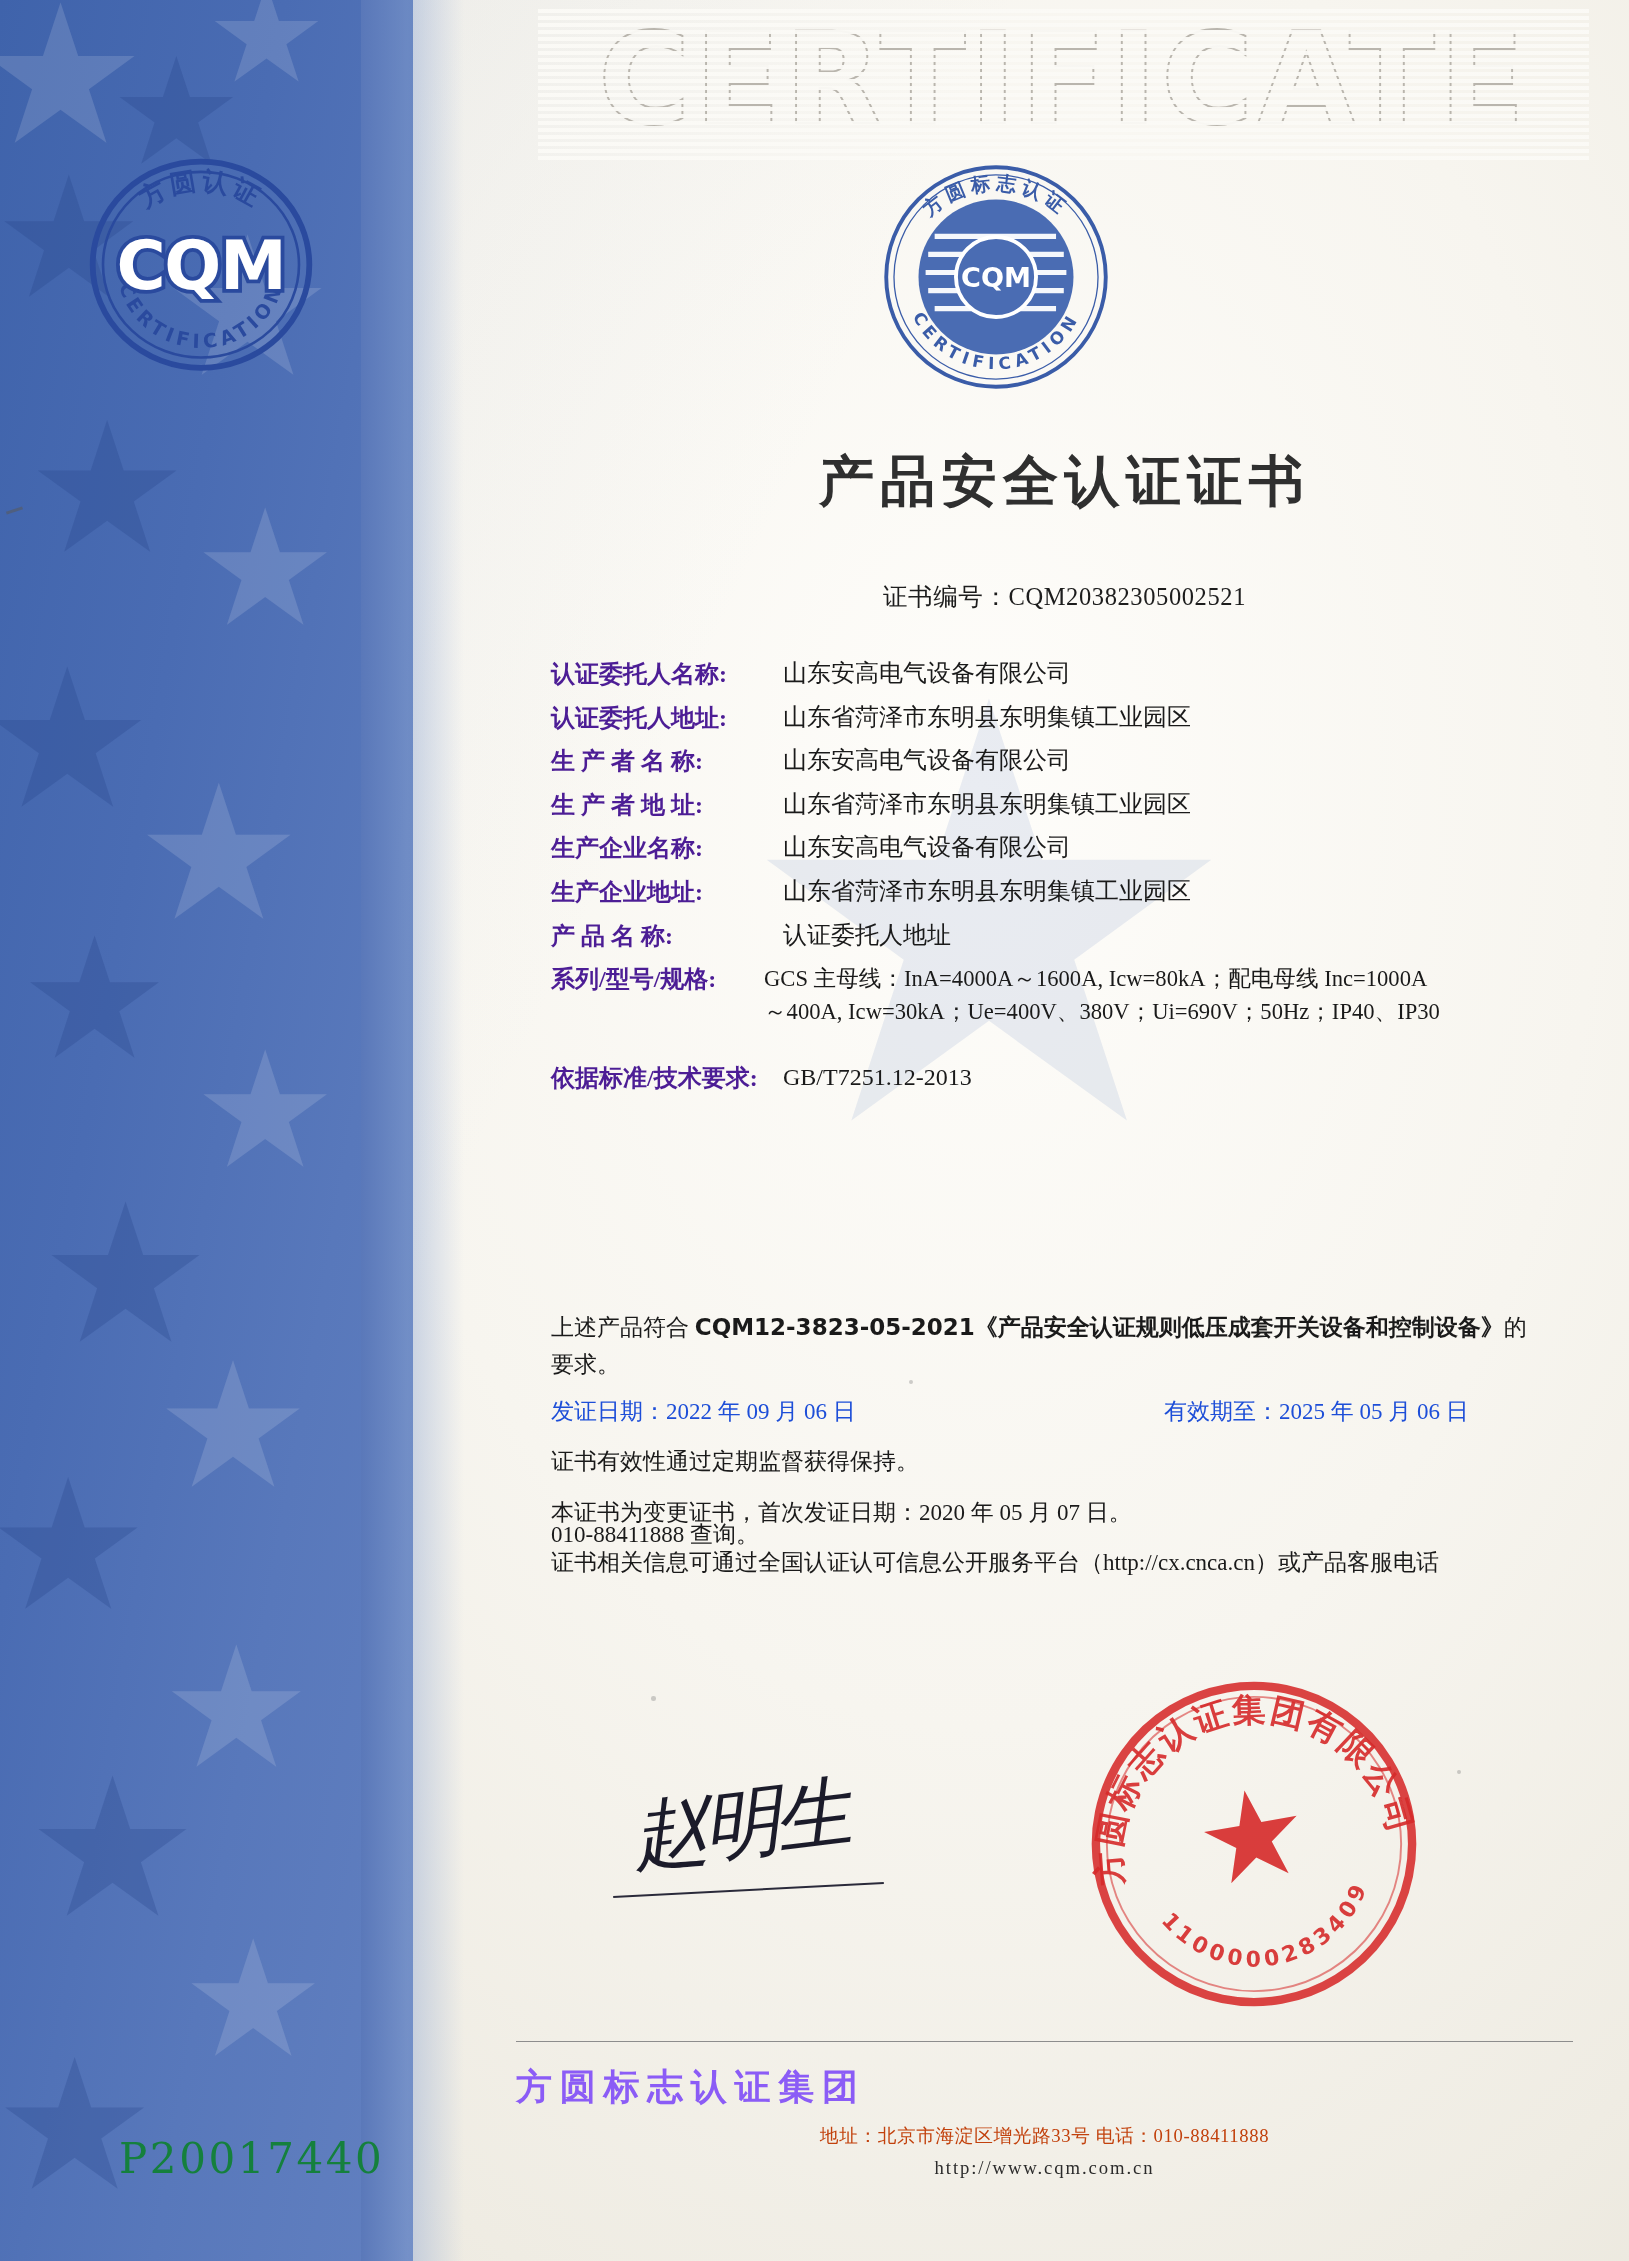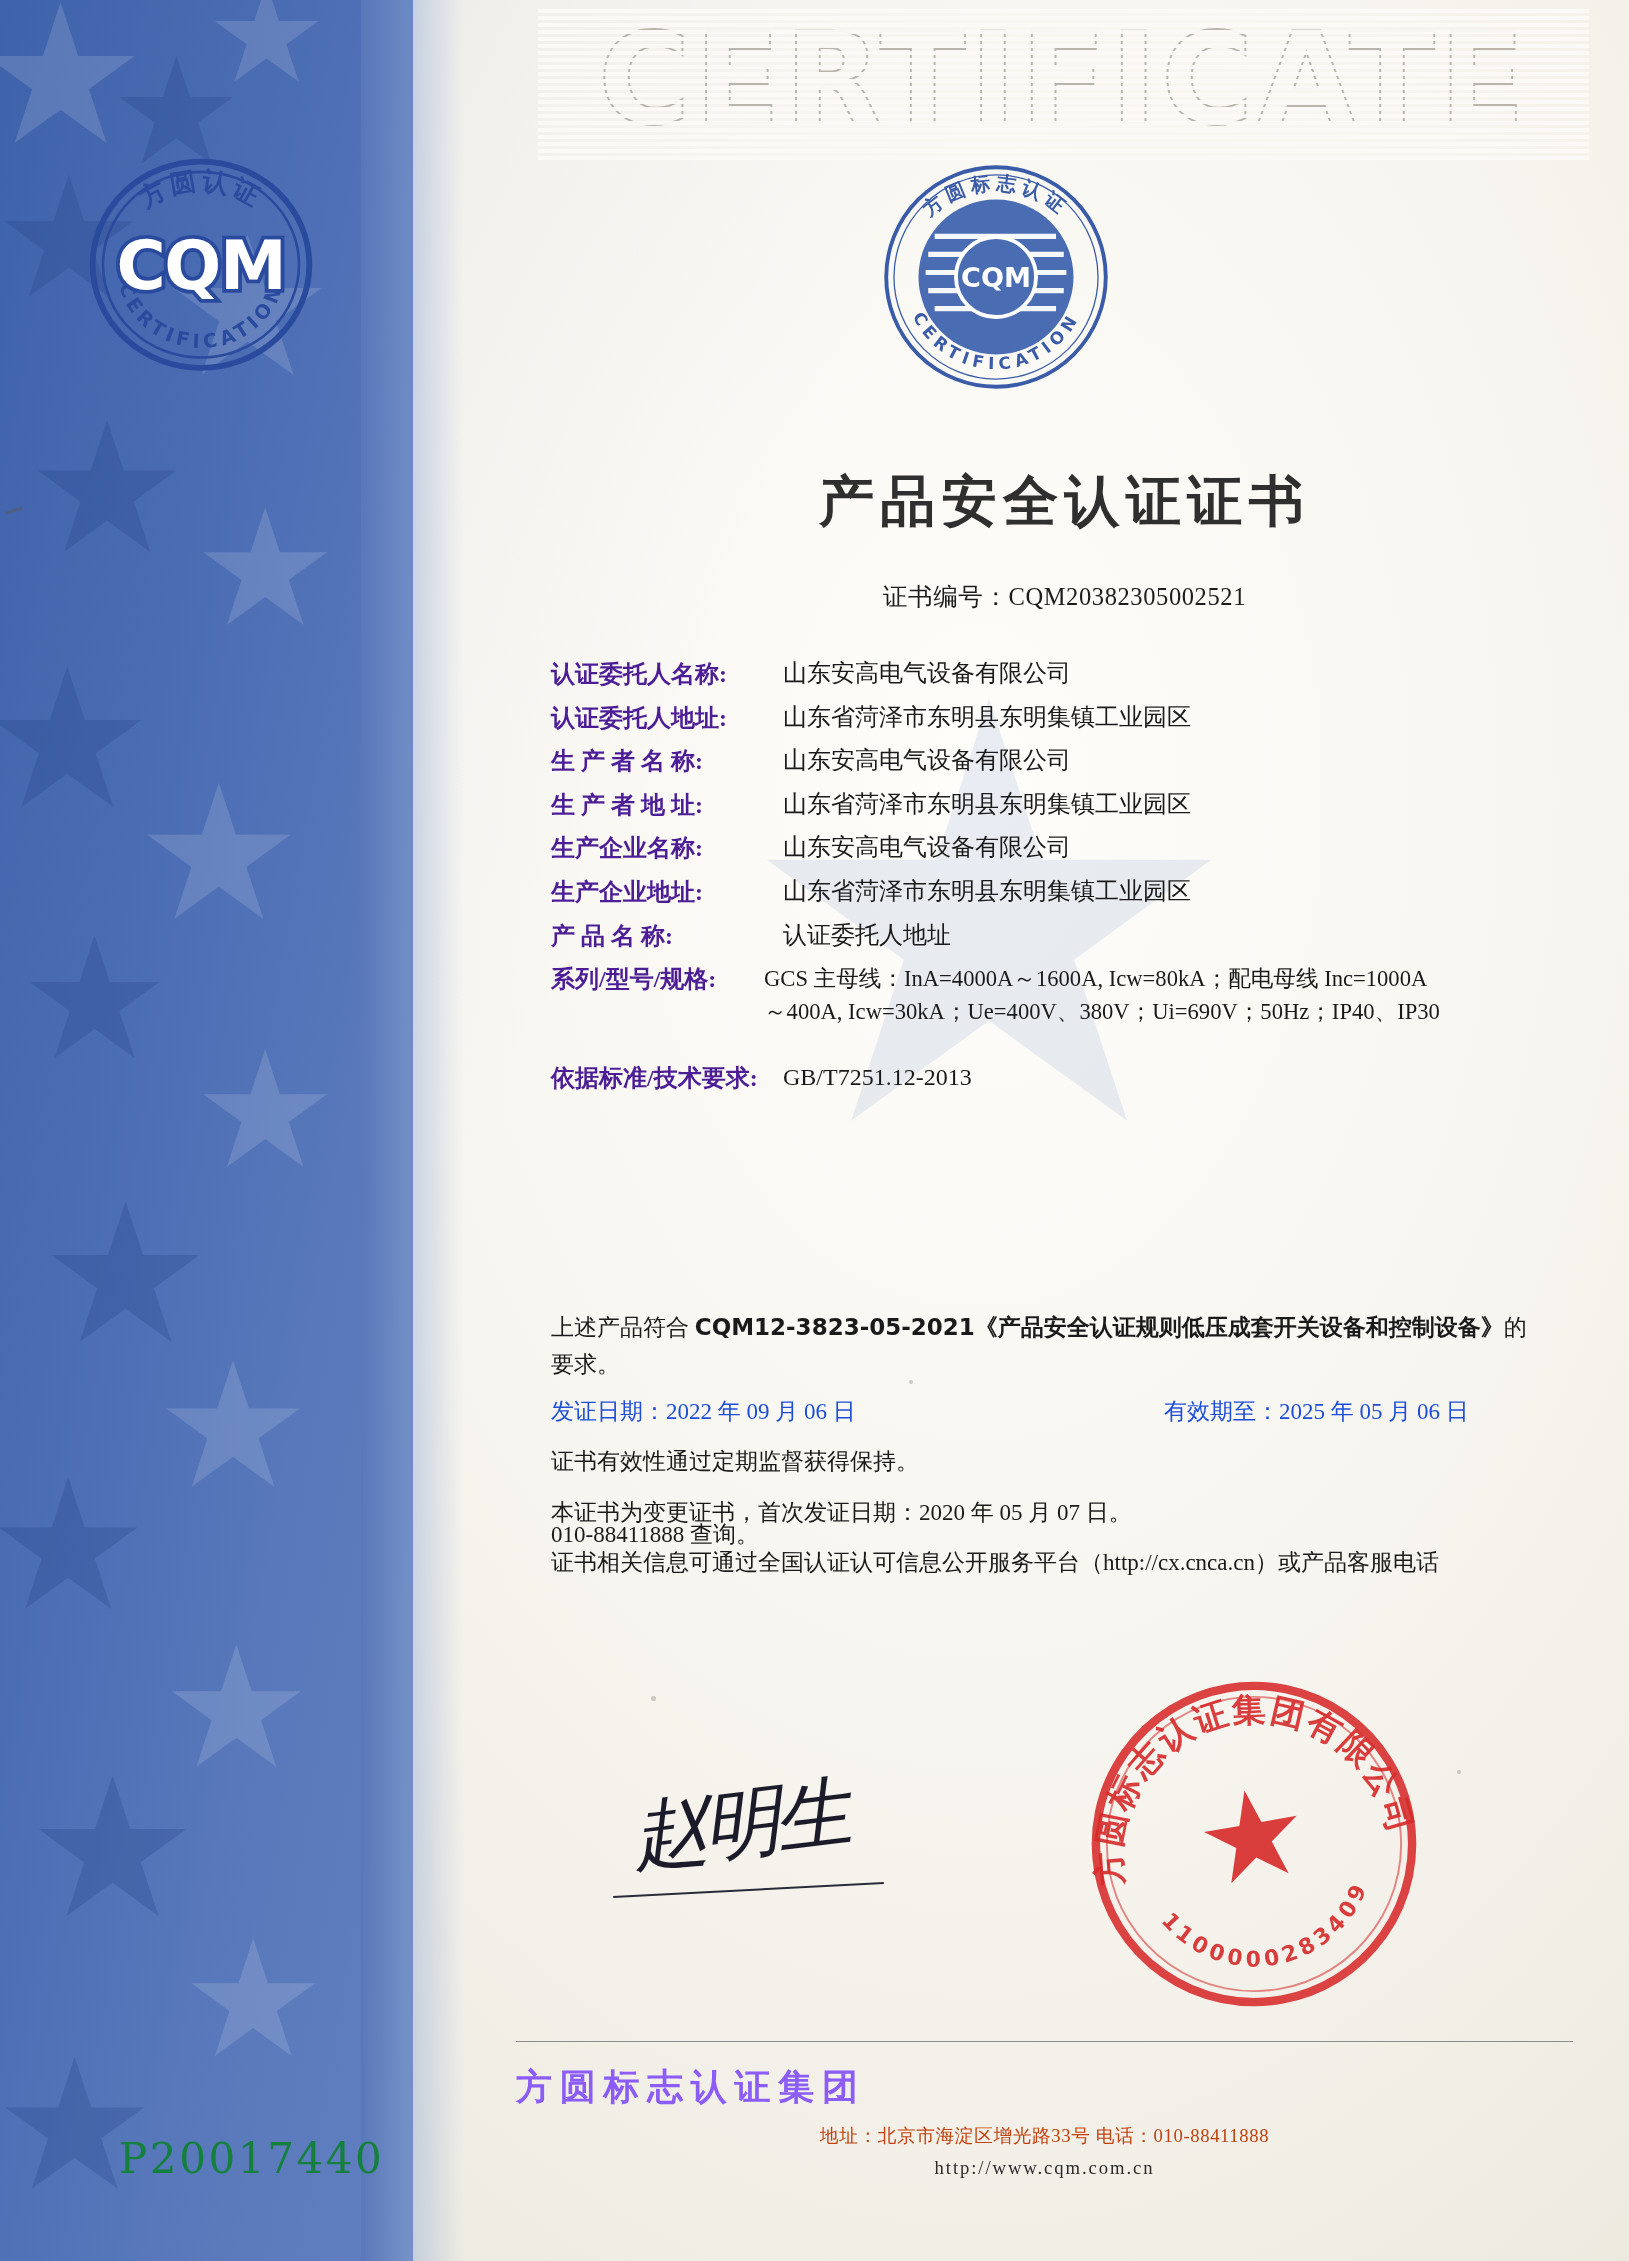--- a/index.html
+++ b/index.html
@@ -114,21 +114,20 @@
     position: absolute;
     left: 555px;
     top: 445px;
     width: 1019px;
     text-align: center;
     font-family: "DejaVu Sans", sans-serif;
     font-weight: bold;
     font-size: 55px;
     letter-spacing: 6.4px;
     color: #2f2f2f;
-    margin-top: 20px;
   }
 
   .cert-no {
     position: absolute;
     left: 555px;
     top: 580px;
     width: 1019px;
     text-align: center;
     font-size: 24.5px;
     letter-spacing: 0.6px;

